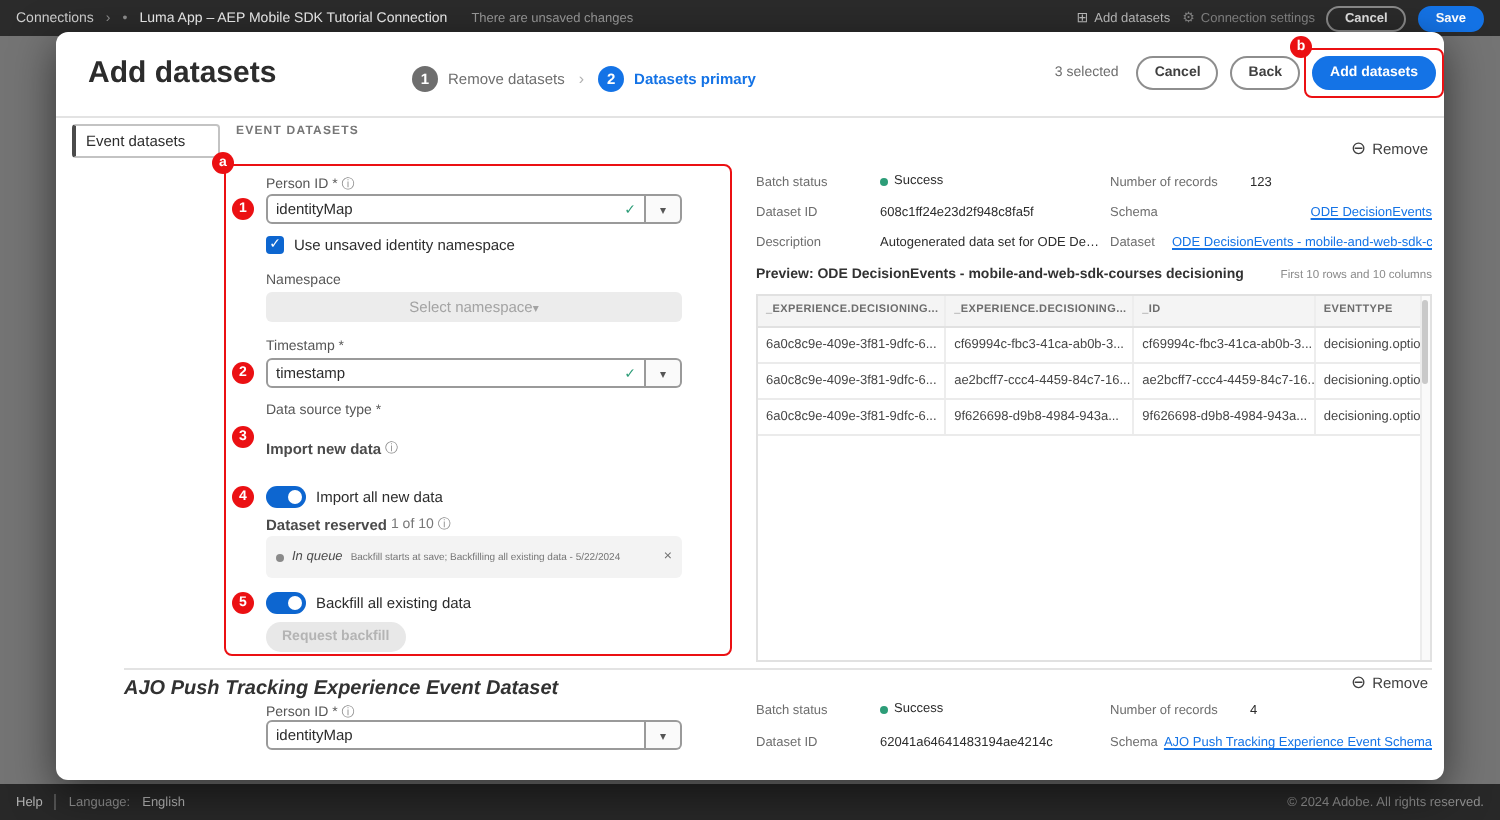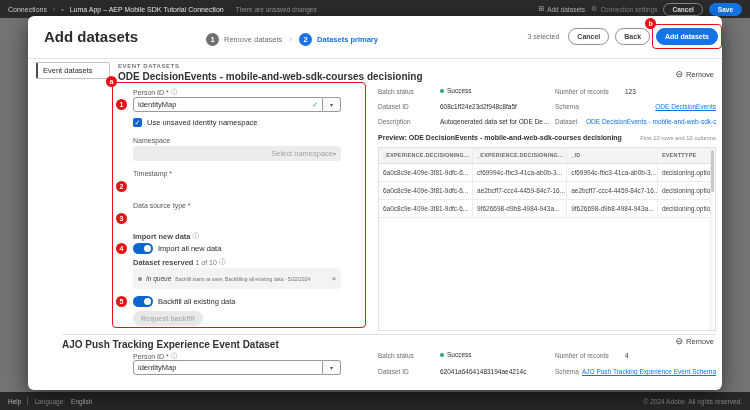--- a/index.html
+++ b/index.html
@@ -73,21 +73,21 @@
   .muted { color:#767676; font-weight:normal; }
   .combo { display:flex; height:15px; width:208px; }
   .combo .field { flex:1; border:1px solid #9a9a9a; border-radius:3px 0 0 3px; background:#fff;
                   display:flex; align-items:center; justify-content:space-between; padding:0 4px;
                   font-size:7.5px; color:#2c2c2c; overflow:hidden; cursor:text; }
   .combo .vcheck { color:#2d9d78; font-size:7px; margin-left:3px; }
   .combo .dd { width:18px; border:1px solid #9a9a9a; border-left:none; border-radius:0 3px 3px 0;
                background:#fafafa; display:flex; align-items:center; justify-content:center;
                font-size:6px; color:#555; cursor:pointer; }
   .select-dis { width:208px; height:15px; background:#ececec; border-radius:3px; display:flex;
-                align-items:center; justify-content:flex-end; padding:0 5px; font-size:7.5px; color:#a3a3a3; }
+                align-items:center; justify-content:center; padding:0 5px; font-size:7.5px; color:#a3a3a3; }
   .trow { display:flex; align-items:center; gap:5px; font-size:7.5px; color:#2c2c2c; }
   .toggle { width:20px; height:11px; border-radius:6px; background:#0d66d0; position:relative; flex:none; cursor:pointer; }
   .toggle::after { content:""; position:absolute; right:2px; top:2px; width:7px; height:7px; border-radius:50%; background:#fff; }
   .cb { width:9px; height:9px; border-radius:2px; background:#0d66d0; color:#fff; font-size:7px;
         line-height:9px; text-align:center; flex:none; cursor:pointer; }
   .qbox { width:208px; height:21px; background:#f3f3f3; border-radius:3px; display:flex; align-items:center;
           gap:4px; padding:0 5px; overflow:hidden; }
   .qdot { width:4px; height:4px; border-radius:50%; background:#8a8a8a; flex:none; }
   .qstate { font-size:6.5px; font-style:italic; color:#4b4b4b; white-space:nowrap; }
   .qnote { font-size:5px; color:#757575; flex:1; white-space:nowrap; overflow:hidden; }
@@ -185,21 +185,20 @@
         <span class="ann-badge">b</span>
         <span class="pill primary">Add datasets</span>
       </span>
     </div>
 
     <div class="abs m-divider"></div>
 
     <div class="abs side-tab">Event datasets</div>
 
     <div class="abs eyebrow">EVENT DATASETS</div>
-    <div class="abs h1" style="left:90px; top:55px;">ODE DecisionEvents - mobile-and-web-sdk-courses decisioning</div>
     <div class="abs remove" style="right:8px; top:54px;">
       <span class="ricon">⊖</span>
       <span>Remove</span>
     </div>
 
     <div class="abs flabel" style="left:105px; top:72px;">
       <span>Person ID *</span>
       <span class="info">ⓘ</span>
     </div>
     <div class="abs combo" style="left:105px; top:81px;">
@@ -223,26 +222,35 @@
       <span>Namespace</span>
     </div>
     <div class="abs select-dis" style="left:105px; top:130px;">
       <span>Select namespace</span>
       <span style="font-size:6px;">▾</span>
     </div>
 
     <div class="abs flabel" style="left:105px; top:154px;">
       <span>Timestamp *</span>
     </div>
+    <div class="abs combo" style="left:105px; top:163px;">
+      <span class="field">
+        <span>timestamp</span>
+        <span class="vcheck">✓</span>
+      </span>
+      <span class="dd">
+        <span>▾</span>
+      </span>
+    </div>
 
     <div class="abs flabel" style="left:105px; top:186px;">
       <span>Data source type *</span>
     </div>
 
-    <div class="abs flabel" style="left:105px; top:216px;">
+    <div class="abs flabel" style="left:105px; top:204px;">
       <b>Import new data</b>
       <span class="info">ⓘ</span>
     </div>
     <div class="abs trow" style="left:105px; top:227px;">
       <span class="toggle"></span>
       <span>Import all new data</span>
     </div>
 
     <div class="abs flabel" style="left:105px; top:242px;">
       <b>Dataset reserved</b>
@@ -316,21 +324,21 @@
         <span class="pcell c2">9f626698-d9b8-4984-943a...</span>
         <span class="pcell c3">9f626698-d9b8-4984-943a...</span>
         <span class="pcell c4">decisioning.optio...</span>
       </div>
       <div class="vsb">
         <div class="vsb-thumb"></div>
       </div>
     </div>
 
     <div class="abs divider2"></div>
-    <div class="abs h1" style="left:34px; top:323px;">AJO Push Tracking Experience Event Dataset</div>
+    <div class="abs h1" style="left:34px; top:323px;font-style:italic;">AJO Push Tracking Experience Event Dataset</div>
     <div class="abs remove" style="right:8px; top:321px;">
       <span class="ricon">⊖</span>
       <span>Remove</span>
     </div>
 
     <div class="abs flabel" style="left:105px; top:336px;">
       <span>Person ID *</span>
       <span class="info">ⓘ</span>
     </div>
     <div class="abs combo" style="left:105px; top:344px;">

